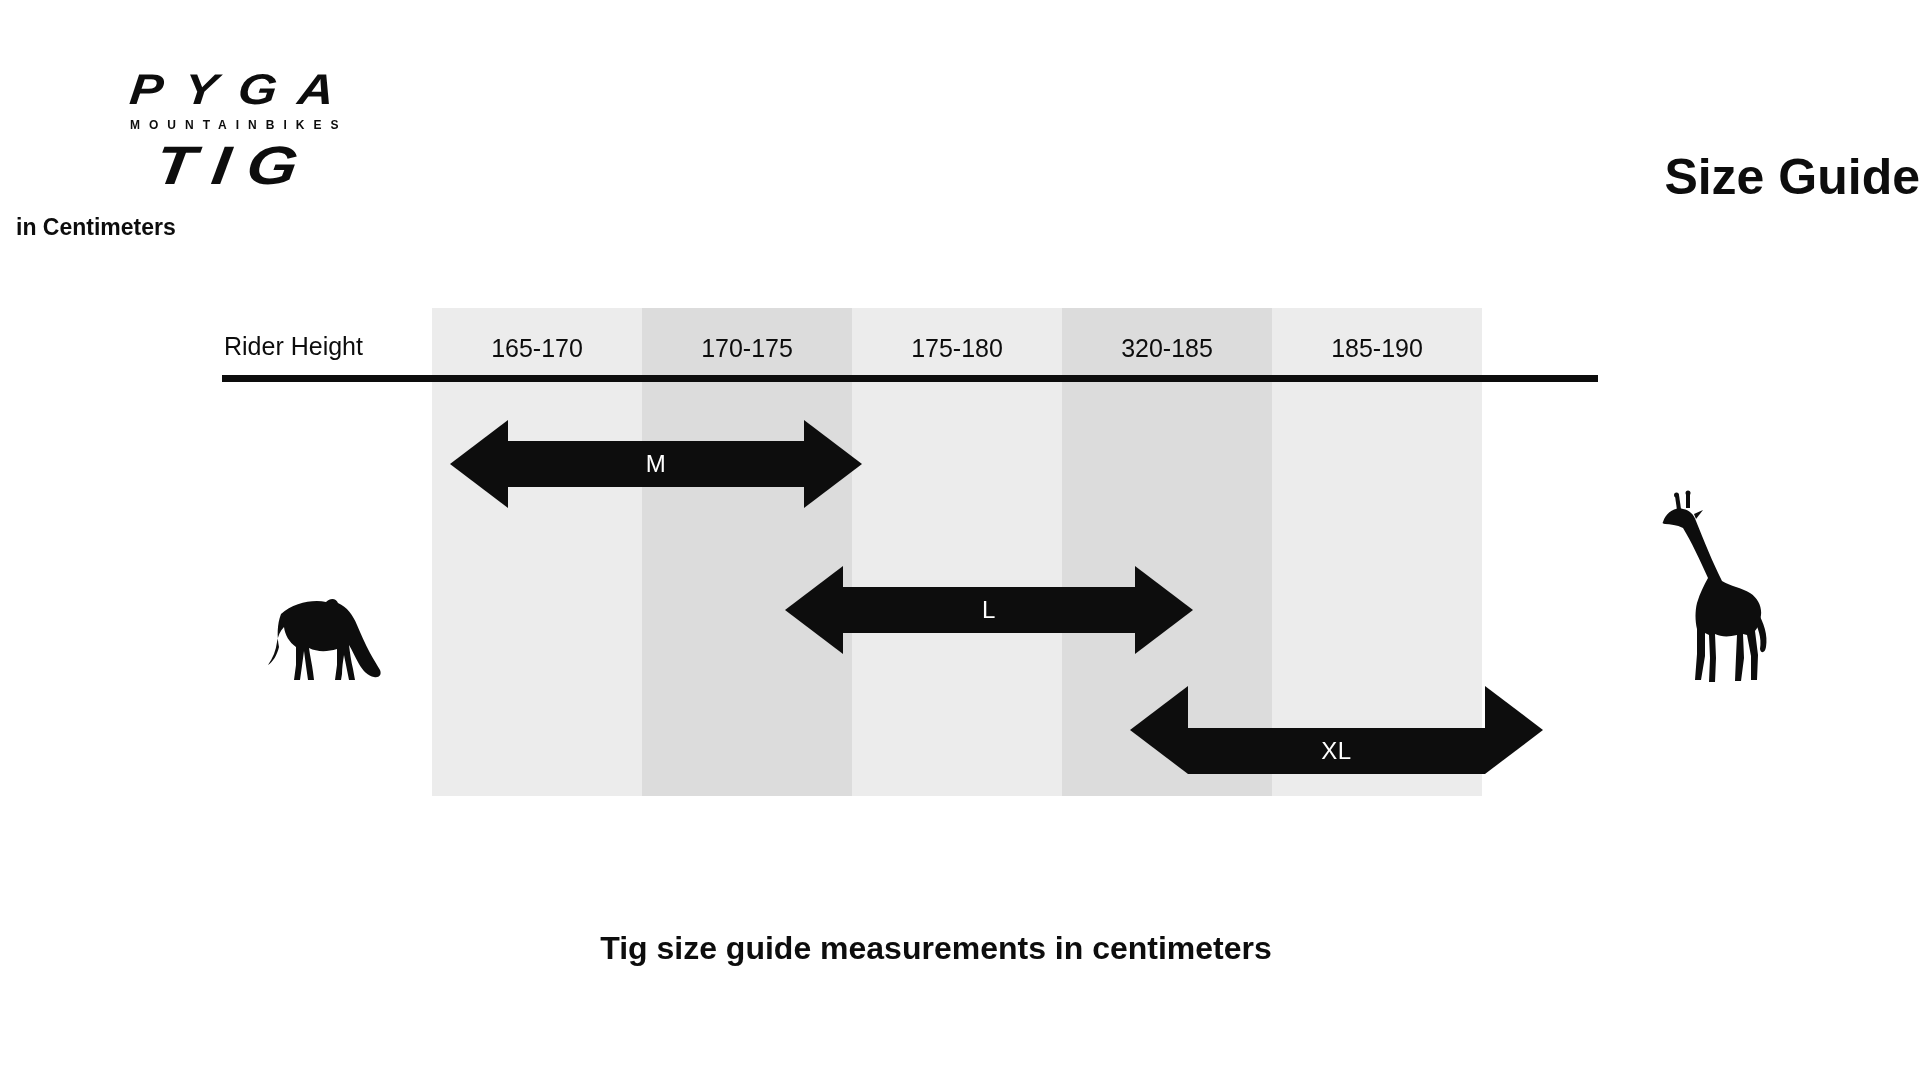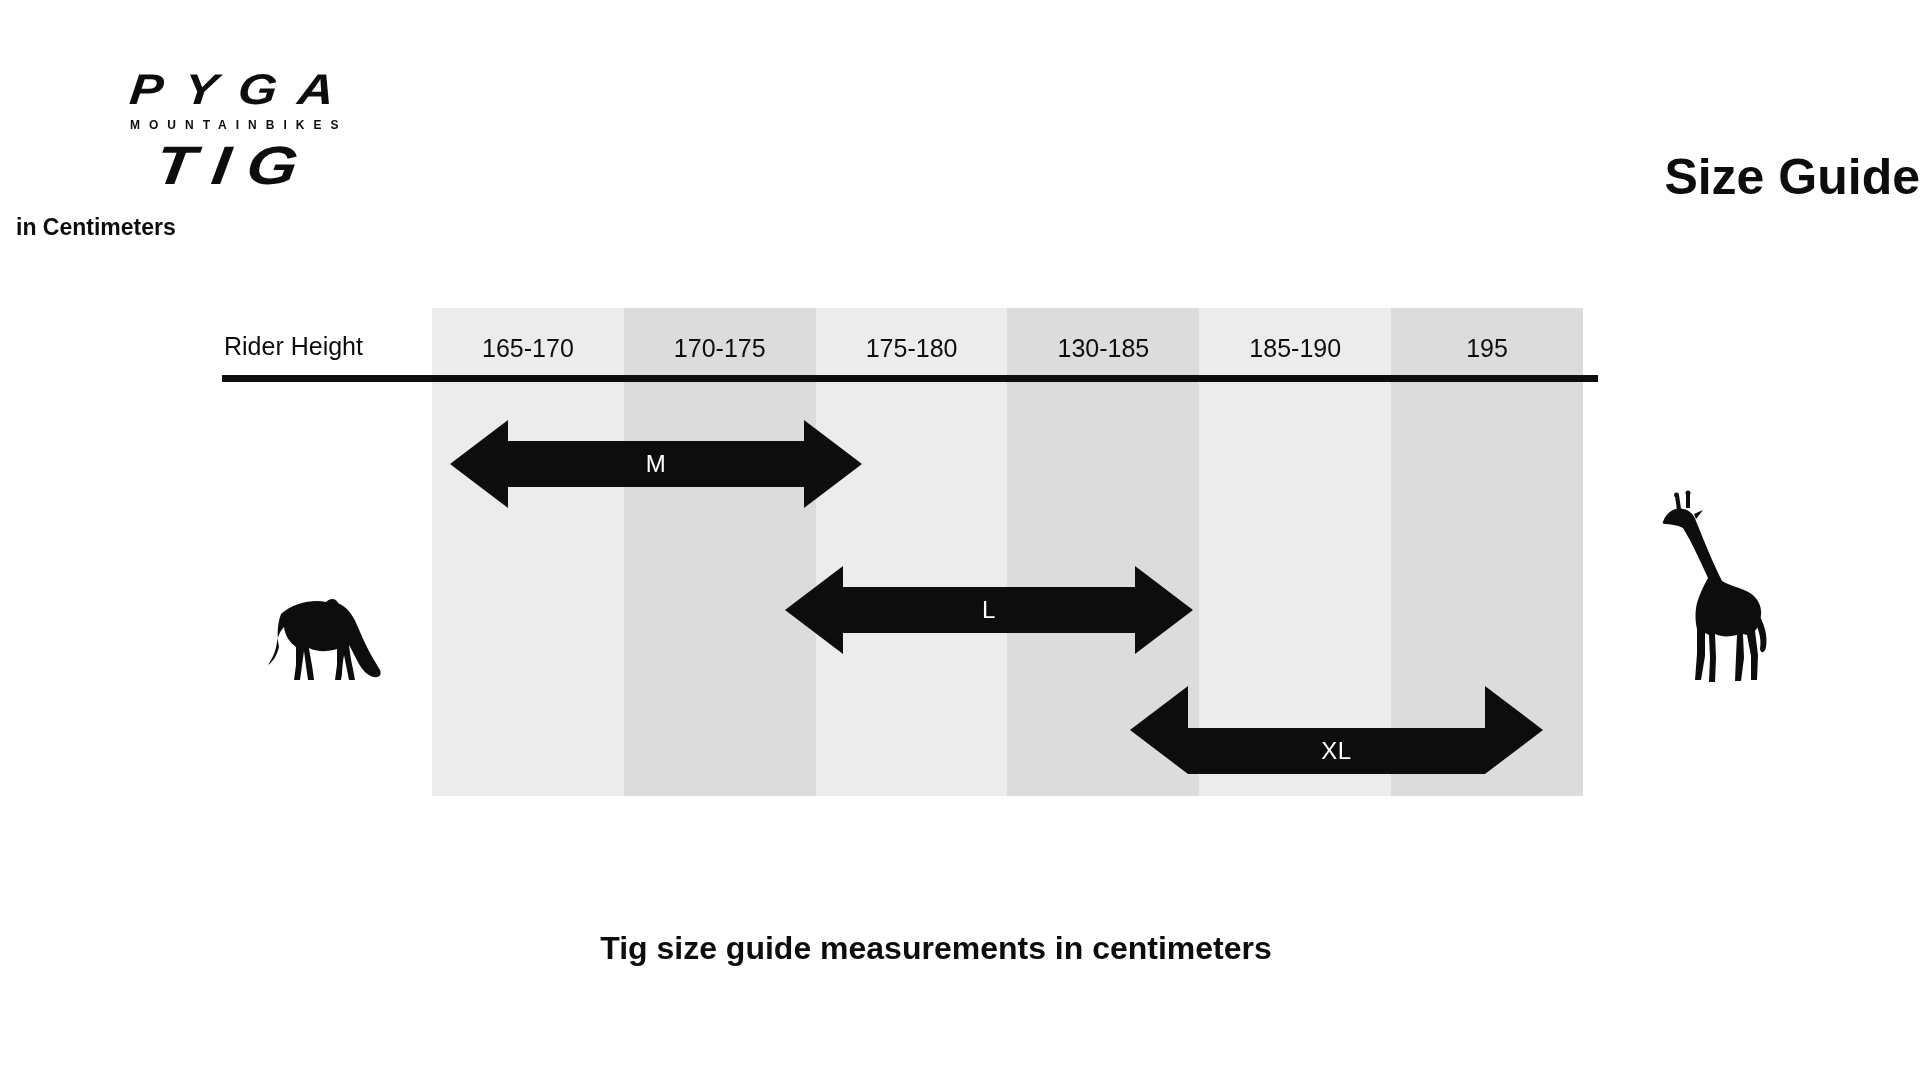--- a/index.html
+++ b/index.html
@@ -23,21 +23,21 @@
     letter-spacing:14px;line-height:1;margin-top:6px;margin-left:26px;
     transform:skewX(-8deg) scaleX(1.2);transform-origin:left center;white-space:nowrap;}
 
   
   .title{position:absolute;left:0;top:148px;width:100%;text-align:right;
     font-size:50px;font-weight:600;}
   .subtitle{position:absolute;left:16px;top:214px;width:100%;
     font-size:23px;font-weight:600;}
 
   
-  .columns{position:absolute;left:432px;top:308px;width:1151px;height:488px;display:flex;}
+  .columns{position:absolute;left:432px;top:308px;width:1050px;height:488px;display:flex;}
   .col{flex:1;padding-top:26px;text-align:center;font-size:25px;font-weight:500;}
   .col:nth-child(odd){background:var(--col-light);}
   .col:nth-child(even){background:var(--col-dark);}
   .rider-label{position:absolute;left:224px;top:332px;font-size:25px;font-weight:500;text-align:right;}
   .header-rule{position:absolute;left:222px;top:375px;width:1376px;height:7px;
     background:var(--ink);}
 
   
   .size-arrow{position:absolute;display:flex;align-items:center;height:88px;}
   .ah{width:0;height:0;border-top:44px solid transparent;border-bottom:44px solid transparent;}
@@ -70,23 +70,22 @@
     <span class="logo-model">TIG</span>
   </div>
 
   <div class="title">Size Guide</div>
   <div class="subtitle">in Centimeters</div>
 
   <div class="columns">
     <div class="col"><span>165-170</span></div>
     <div class="col"><span>170-175</span></div>
     <div class="col"><span>175-180</span></div>
-    <div class="col"><span>130-185</span></div>
+    <div class="col"><span>320-185</span></div>
     <div class="col"><span>185-190</span></div>
-    <div class="col"><span>195</span></div>
   </div>
 
   <div class="rider-label">Rider Height</div>
   <div class="header-rule"></div>
 
   <div class="size-arrow" id="arrow-m">
     <div class="ah left"></div>
     <div class="shaft">
       <span>M</span>
     </div>

